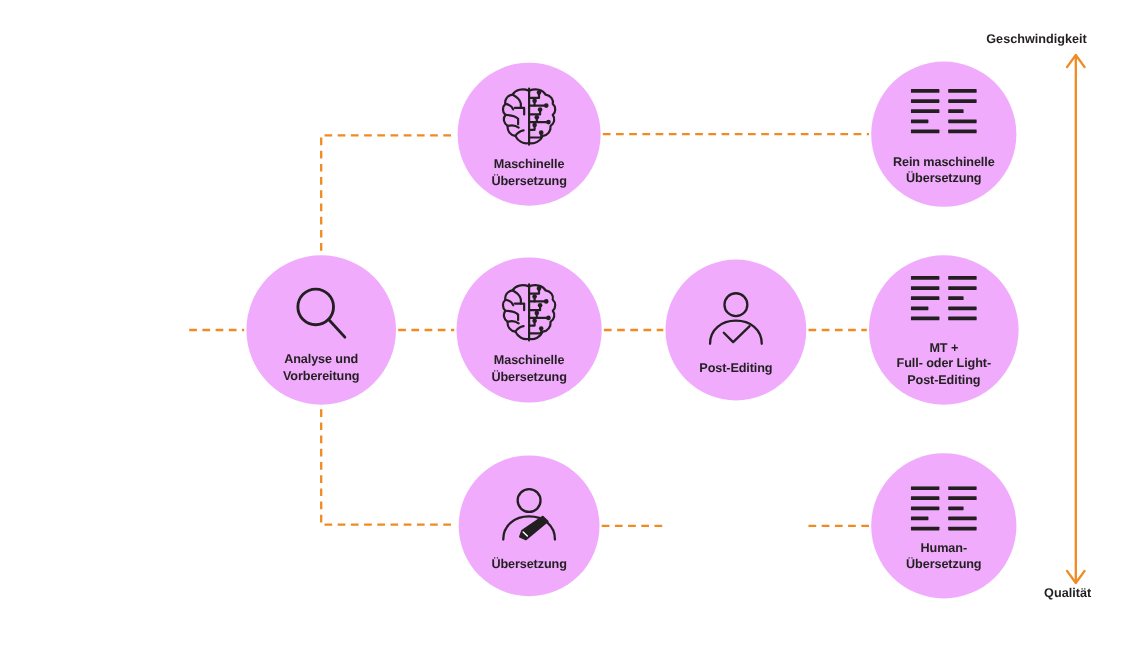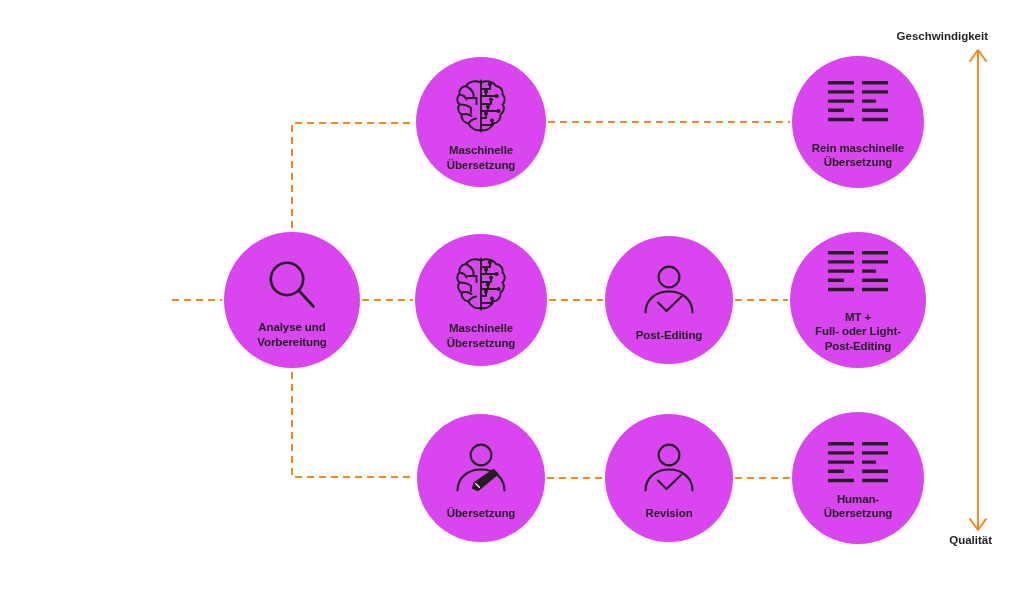--- a/index.html
+++ b/index.html
@@ -22,21 +22,21 @@
   #connectors {
     position: absolute;
     left: 0; top: 0;
     width: 1024px;
     height: 589px;
     pointer-events: none;
   }
   .node {
     position: absolute;
     border-radius: 50%;
-    background: #d946ef;
+    background: #f0abfc;
     display: flex;
     flex-direction: column;
     align-items: center;
     justify-content: center;
     box-sizing: border-box;
   }
   .node-icon {
     display: block;
     line-height: 0;
   }
@@ -277,32 +277,20 @@
           <path d="M41.5 26.5 L46 31 L26 47.5 L20.5 45 L22.5 39.5 Z"></path>
         </g>
         <g fill="none" stroke="#FFFFFF" stroke-width="1.3" stroke-linecap="round">
           <line x1="23.6" y1="40.6" x2="27.4" y2="44.2"></line>
         </g>
       </svg>
     </span>
     <span class="node-label" style="margin-top:13px;">Übersetzung</span>
   </div>
 
-  <div class="node" style="left:605px; top:414px; width:128px; height:128px; padding-top:8px;">
-    <span class="node-icon">
-      <svg width="58" height="50" viewBox="0 0 58 50" xmlns="http://www.w3.org/2000/svg">
-        <g fill="none" stroke="#231F20" stroke-width="2.1" stroke-linecap="round" stroke-linejoin="round">
-          <circle cx="29" cy="12" r="10.4"></circle>
-          <path d="M5.5 47.5 C5.5 34.5, 16 26.5, 29 26.5 C42 26.5, 52.5 34.5, 52.5 47.5"></path>
-          <polyline points="18,37.5 26.5,46 41.5,31.5"></polyline>
-        </g>
-      </svg>
-    </span>
-    <span class="node-label" style="margin-top:13px;">Revision</span>
-  </div>
 
   <div class="node" style="left:792px; top:412px; width:132px; height:132px; padding-top:6px;">
     <span class="node-icon">
       <svg width="60" height="50" viewBox="0 0 60 50" xmlns="http://www.w3.org/2000/svg">
         <g fill="#231F20">
           <rect x="0" y="0" width="26" height="3.4" rx="0.6"></rect>
           <rect x="34" y="0" width="26" height="3.4" rx="0.6"></rect>
           <rect x="0" y="9.2" width="26" height="3.4" rx="0.6"></rect>
           <rect x="34" y="9.2" width="26" height="3.4" rx="0.6"></rect>
           <rect x="0" y="18.4" width="26" height="3.4" rx="0.6"></rect>

